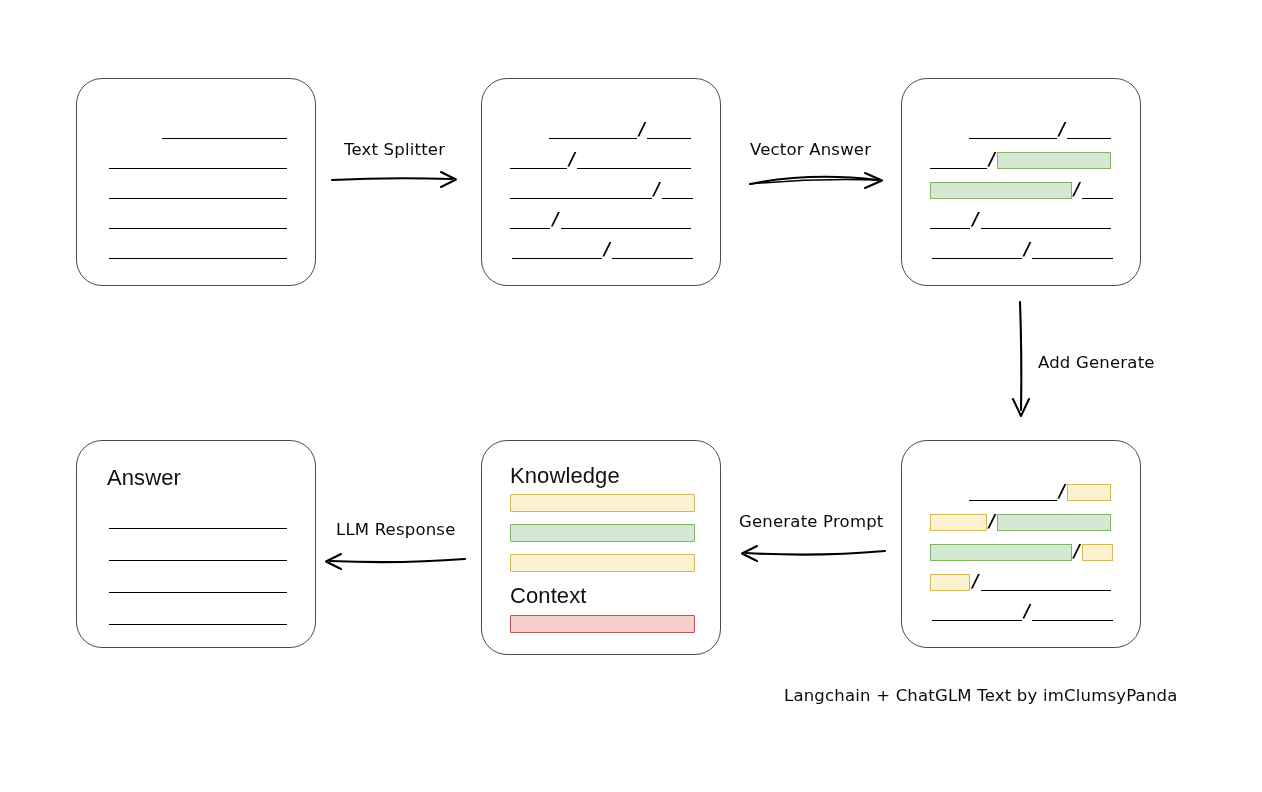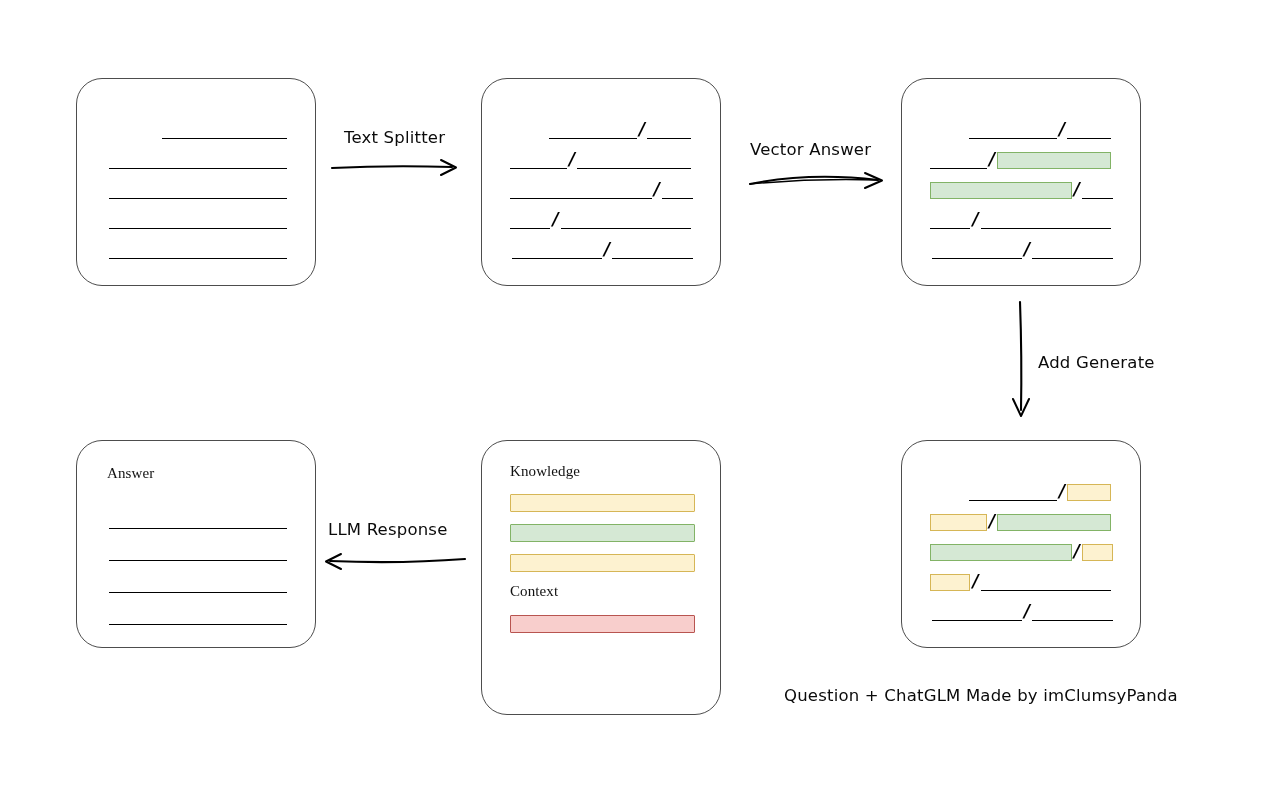--- a/index.html
+++ b/index.html
@@ -66,22 +66,22 @@
     font-style: italic;
     color: #000;
     line-height: 17px;
     padding: 0 2px;
     transform: translateY(-1px);
   }
 
   
   .box-label {
     position: absolute;
-    font-family: Liberation Serif, serif;
-    font-size: 15px;
+    font-family: Liberation Sans, sans-serif;
+    font-size: 22px;
     color: #111111;
     letter-spacing: 0.1px;
     white-space: nowrap;
   }
   
   .bar {
     position: absolute;
     box-sizing: border-box;
     height: 18px;
     border-radius: 1px;
@@ -131,21 +131,21 @@
         </div>
         <div class="row" style="top: 130px; left: 32px; right: 28px;">
           <span class="seg rule" style="width: 100%;"></span>
         </div>
         <div class="row" style="top: 160px; left: 32px; right: 28px;">
           <span class="seg rule" style="width: 100%;"></span>
         </div>
       </div>
   </div>
 
-  <div class="arrow-group" style="left:330px; top:128px; width:135px; height:50px;">
+  <div class="arrow-group" style="left:330px; top:140px; width:135px; height:50px;">
     <div class="arrow-label" style="left:14px; top:0px;">Text Splitter</div>
     <svg class="arrow-svg" width="135" height="30" style="left:0px; top:26px;">
       <path d="M2,14 Q60,11 122,13" stroke="#000" stroke-width="2.1" fill="none" stroke-linecap="round"></path>
       <path d="M111,6 L126,13.5 L111,21" stroke="#000" stroke-width="2" fill="none" stroke-linejoin="round" stroke-linecap="round"></path>
     </svg>
   </div>
 
   <div class="doc-box" style="left:481px; top:78px; width:240px; height:208px;">
     <div class="rows" id="rows-split_chunks">
         <div class="row" style="top: 40px; left: 28px; right: 26px;">
@@ -239,36 +239,43 @@
         <div class="row" style="top: 132px; left: 32px; right: 28px;">
           <span class="seg rule" style="width: 100%;"></span>
         </div>
         <div class="row" style="top: 164px; left: 32px; right: 28px;">
           <span class="seg rule" style="width: 100%;"></span>
         </div>
       </div>
   </div>
 
   <div class="arrow-group" style="left:320px; top:520px; width:150px; height:50px;">
-    <div class="arrow-label" style="left:8px; top:0px;text-align:center;">LLM Response</div>
+    <div class="arrow-label" style="left:16px; top:0px;text-align:center;">LLM Response</div>
     <svg class="arrow-svg" width="150" height="30" style="left:0px; top:26px;">
       <path d="M145,13 Q80,18 10,15" stroke="#000" stroke-width="2.1" fill="none" stroke-linecap="round"></path>
       <path d="M21,8 L6,15.5 L21,23" stroke="#000" stroke-width="2" fill="none" stroke-linejoin="round" stroke-linecap="round"></path>
     </svg>
   </div>
 
-  <div class="doc-box" style="left:481px; top:440px; width:240px; height:275px;">
+  <div class="doc-box" style="left:481px; top:440px; width:240px; height:215px;">
     <div class="box-label" style="left:28px; top:22px;">Knowledge</div>
     <div class="bar yellow" style="left:28px; top:53px; width:185px;"></div>
     <div class="bar green" style="left:28px; top:83px; width:185px;"></div>
     <div class="bar yellow" style="left:28px; top:113px; width:185px;"></div>
     <div class="box-label" style="left:28px; top:142px;">Context</div>
     <div class="bar red" style="left:28px; top:174px; width:185px;"></div>
   </div>
 
+  <div class="arrow-group" style="left:737px; top:512px; width:150px; height:50px;">
+    <div class="arrow-label" style="left:2px; top:0px;">Generate Prompt</div>
+    <svg class="arrow-svg" width="150" height="30" style="left:0px; top:26px;">
+      <path d="M148,13 Q80,19 9,15" stroke="#000" stroke-width="2.1" fill="none" stroke-linecap="round"></path>
+      <path d="M20,8 L5,15.5 L20,23" stroke="#000" stroke-width="2" fill="none" stroke-linejoin="round" stroke-linecap="round"></path>
+    </svg>
+  </div>
 
   <div class="doc-box" style="left:901px; top:440px; width:240px; height:208px;">
     <div class="rows" id="rows-context_added_chunks">
         <div class="row" style="top: 40px; left: 28px; right: 26px;">
           <span class="seg" style="width: 21%;"></span>
           <span class="seg rule" style="width: 48%;"></span>
           <span class="slash">/</span>
           <span class="seg hl-y" style="width: 24%;"></span>
         </div>
         <div class="row" style="top: 70px; left: 28px; right: 26px;">
@@ -288,15 +295,15 @@
         </div>
         <div class="row" style="top: 160px; left: 28px; right: 26px;">
           <span class="seg" style="width: 1%;"></span>
           <span class="seg rule" style="width: 49%;"></span>
           <span class="slash">/</span>
           <span class="seg rule" style="width: 44%;"></span>
         </div>
       </div>
   </div>
 
-  <div class="footer" style="left:784px; top:686px;">Question + ChatGLM Made by imClumsyPanda</div>
+  <div class="footer" style="left:784px; top:686px;">Langchain + ChatGLM Text by imClumsyPanda</div>
 
 </div>
 
 </body></html>

